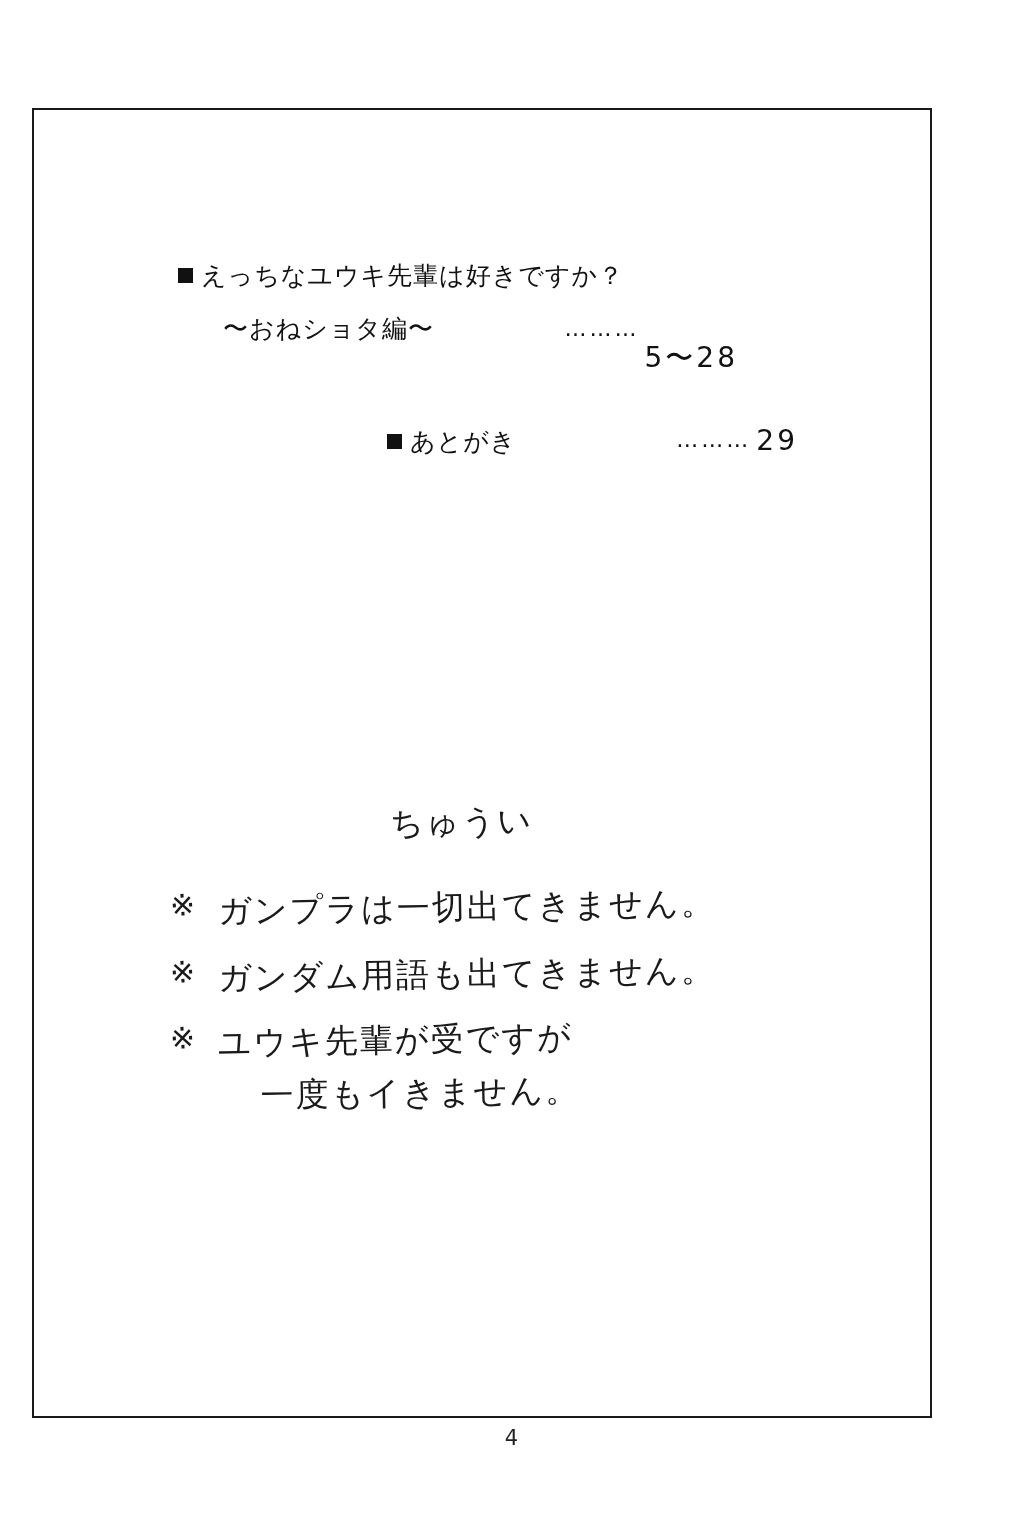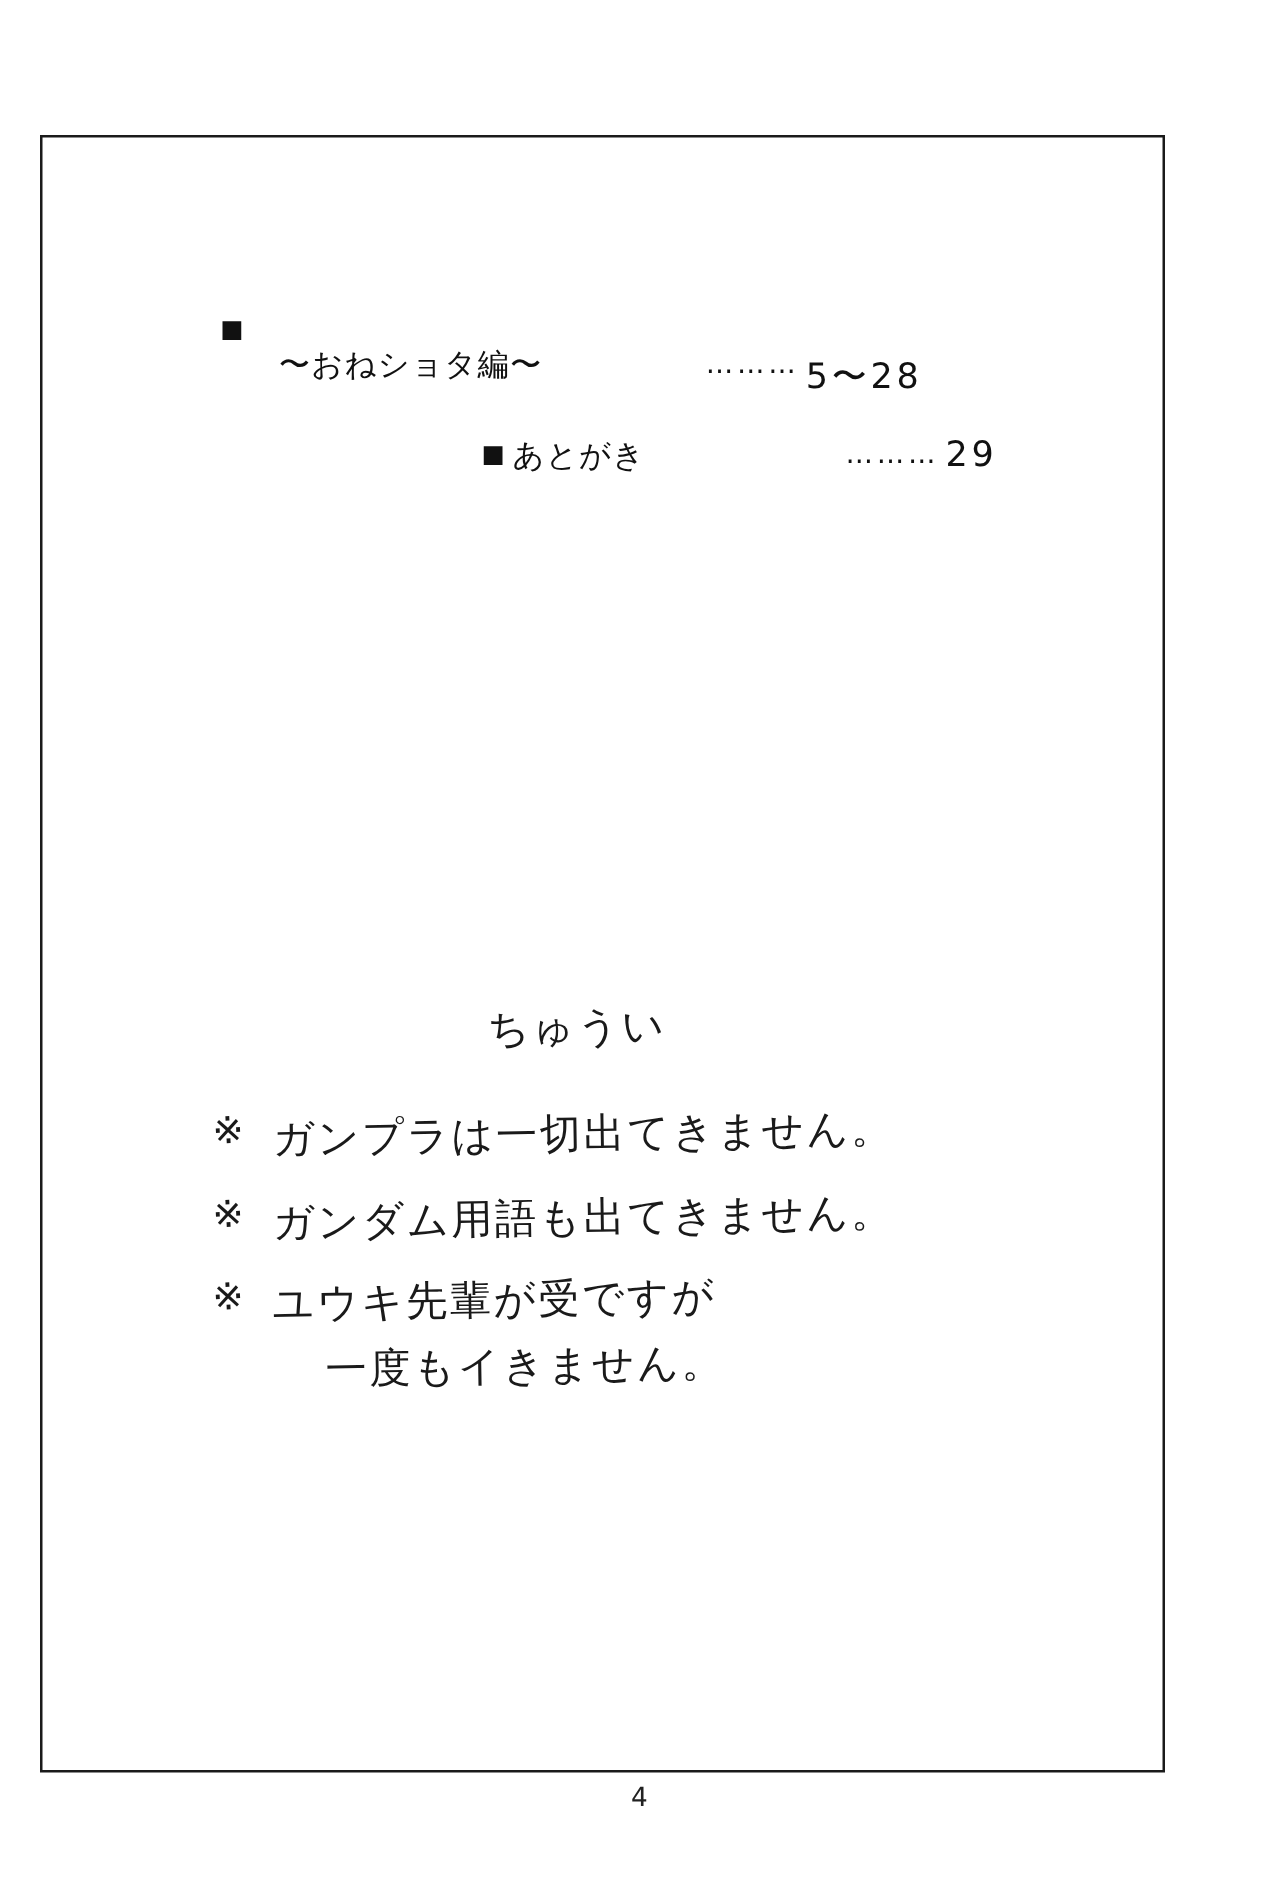--- a/index.html
+++ b/index.html
@@ -56,41 +56,42 @@
     flex: 0 0 auto;
     position: relative;
     top: -1px;
   }
   .toc-title {
     font-size: 25px;
   }
   .toc-sub {
     font-size: 25px;
     margin-left: 45px;
-    margin-top: 2px;
+    margin-top: 18px;
     letter-spacing: 1px;
   }
   .toc-pages-row {
     display: flex;
     justify-content: flex-end;
     width: 560px;
     margin-top: -26px;
     font-size: 27px;
     letter-spacing: 2px;
   }
   .leader {
     letter-spacing: 3px;
     font-size: 22px;
     position: relative;
     top: -3px;
     margin-right: 5px;
   }
   .pages {
     font-size: 28px;
     letter-spacing: 3px;
+    margin-top: 20px;
   }
 
   .toc-entry.second {
     margin-top: 24px;
   }
   .toc-entry.second .toc-line {
     justify-content: flex-end;
   }
   .entry2-wrap {
     display: flex;
@@ -156,20 +157,21 @@
 </head>
 <body>
 
 <div class="page-frame"></div>
 
 <div class="toc">
 
   <div class="toc-entry first">
     <div class="toc-line">
       <span class="bullet-square"></span>
+      <span class="toc-title">えっちなユウキ先輩は好きですか？</span>
     </div>
     <div class="toc-sub">〜おねショタ編〜</div>
     <div class="toc-pages-row">
       <span class="leader">………</span>
       <span class="pages">5〜28</span>
     </div>
   </div>
 
   <div class="toc-entry second">
     <div class="toc-line">

